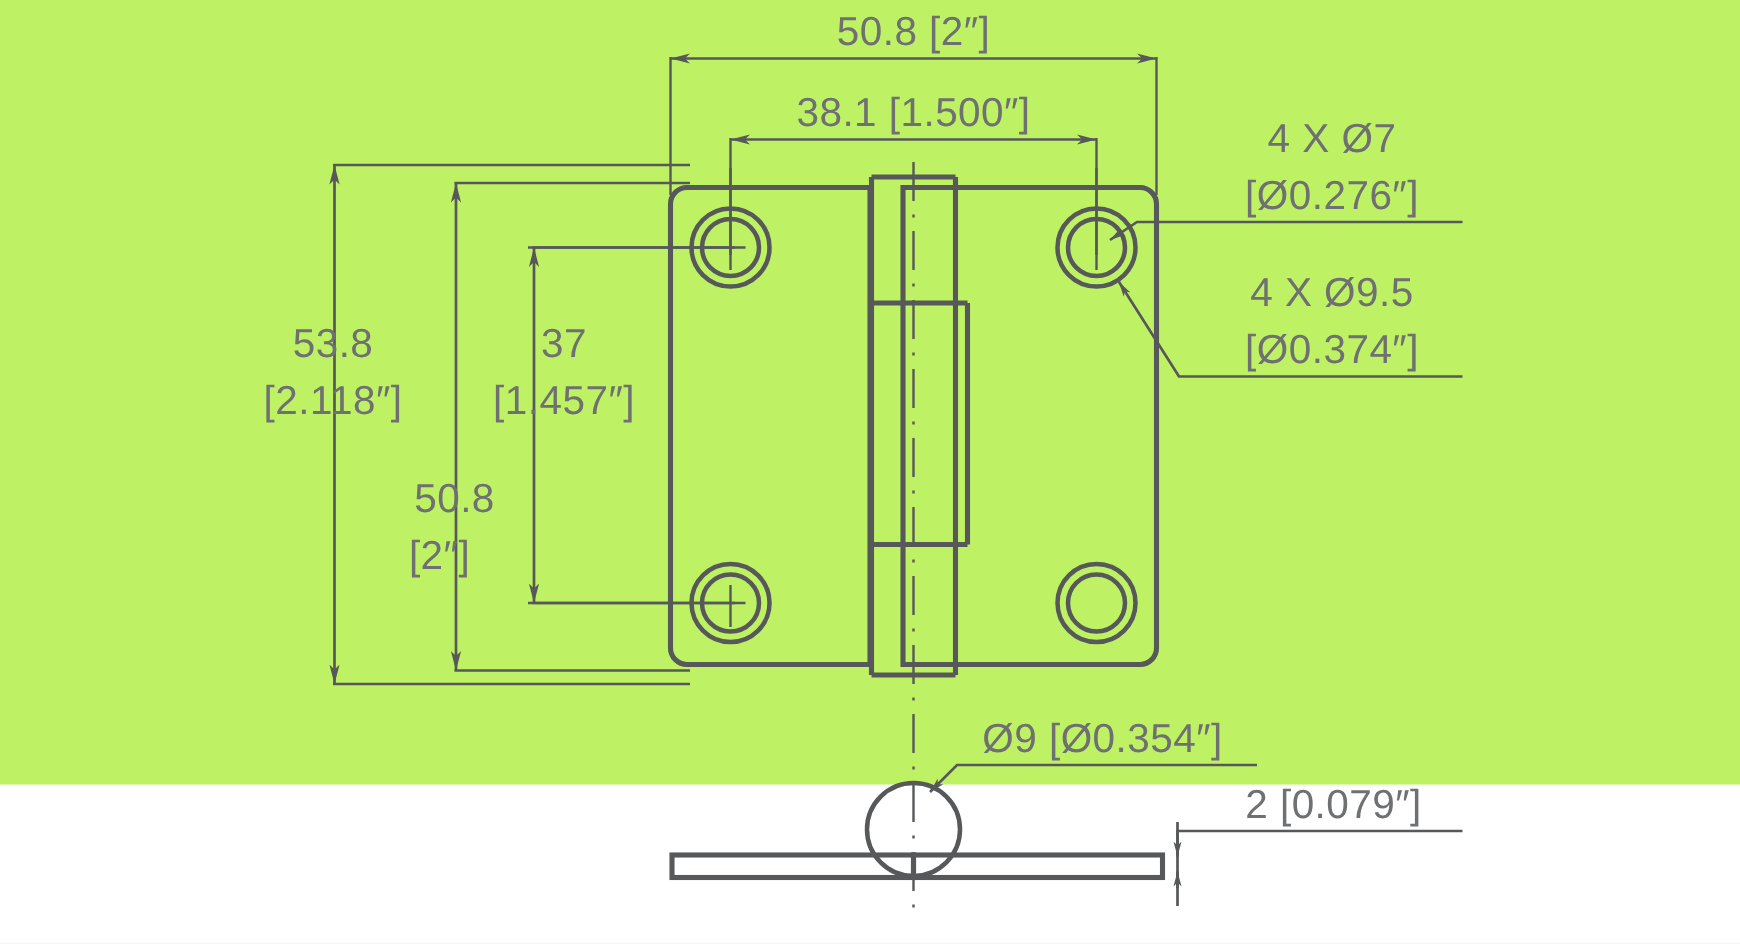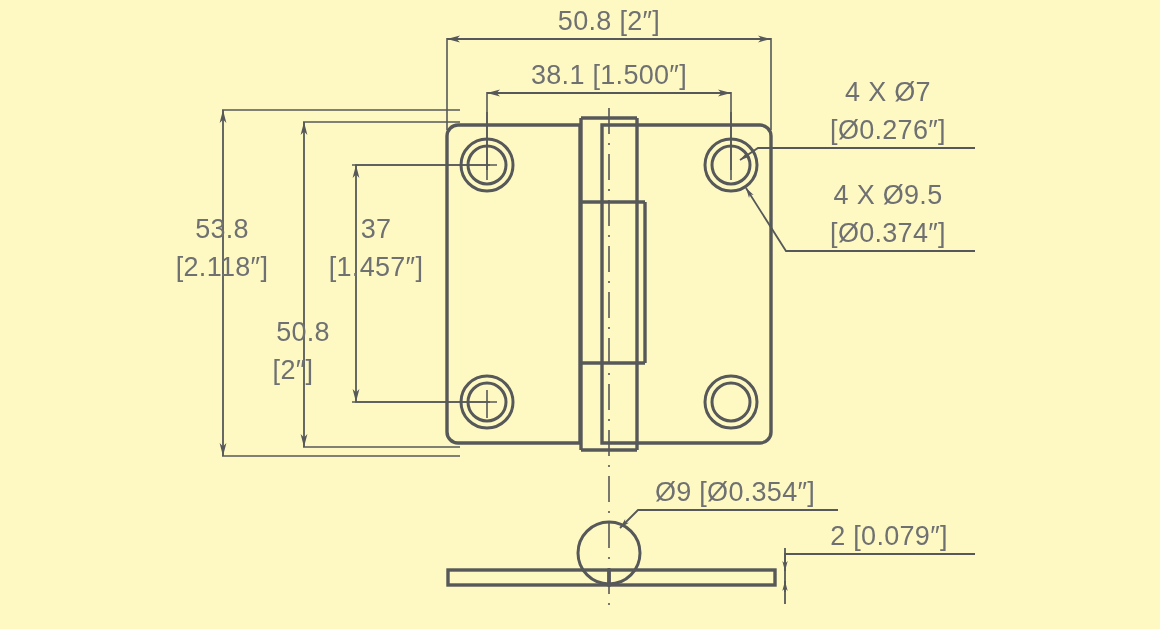--- a/index.html
+++ b/index.html
@@ -9,22 +9,22 @@
   }
   body {
     width: 1160px;
     height: 629px;
     overflow: hidden;
     font-family: "Liberation Sans", sans-serif;
   }
   #drawing-root {
     position: relative;
     width: 1160px;
-    height: 629px;
-    background: #fef9c3;
+    height: 523px;
+    background: #bef264;
   }
   svg.cad {
     position: absolute;
     left: 0;
     top: 0;
     width: 1160px;
     height: 629px;
   }
   .dim-text {
     font-family: "Liberation Sans", sans-serif;

